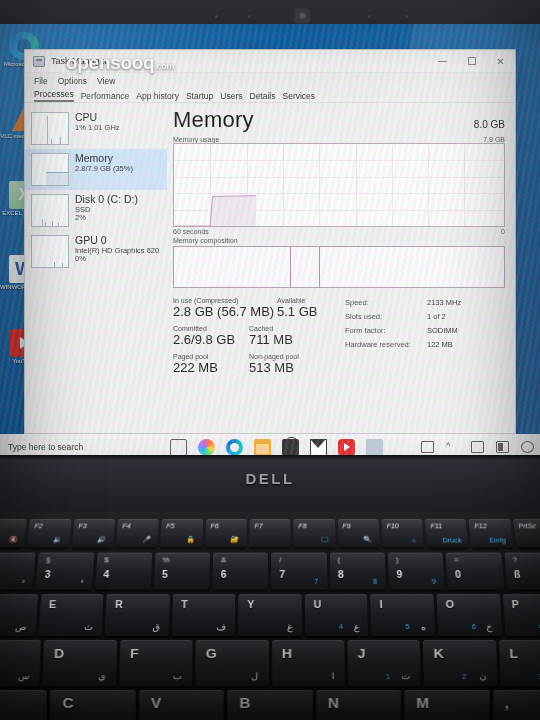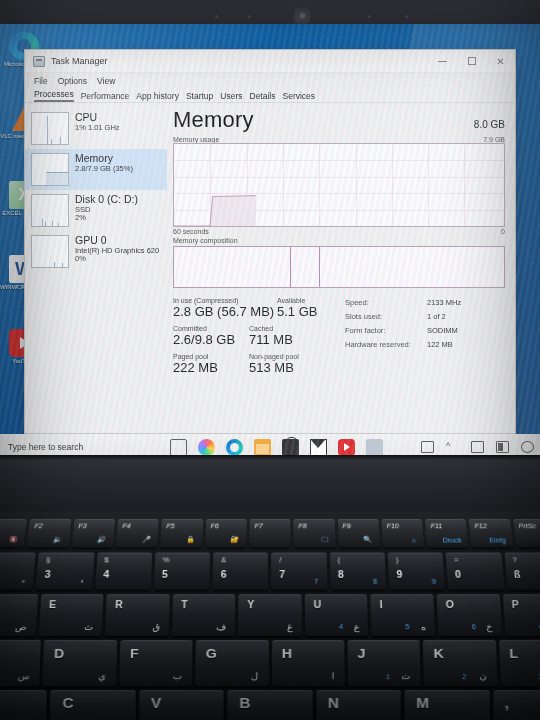--- a/index.html
+++ b/index.html
@@ -424,20 +424,21 @@
         <div class="tri tri-net"></div>
       </div>
     </div>
 
     <div class="moire"></div>
     <div class="glare"></div>
   </div>
 
   <div class="hinge"></div>
   <div class="base-top"></div>
+  <div class="dell">DELL</div>
 
   <div class="kb">
     <div class="krow" style="top:6px;height:30px;transform:rotateX(9deg) scaleX(1.02);">
       <div class="key">
           <span class="blue">🔇</span>
         </div>
       <div class="key">
           <span class="fk">F2</span>
           <span class="blue">🔉</span>
         </div>
@@ -627,15 +628,16 @@
           <span class="main" style="font-size:14px">M</span>
         </div>
       <div class="key">
           <span class="main" style="font-size:14px">,</span>
         </div>
     </div>
 
     <div class="kb-shade"></div>
   </div>
 
+  <div class="wm-en"><span>opensooq</span><i>.com</i></div>
 
   <div class="vignette"></div>
 </div>
 
 </body></html>

